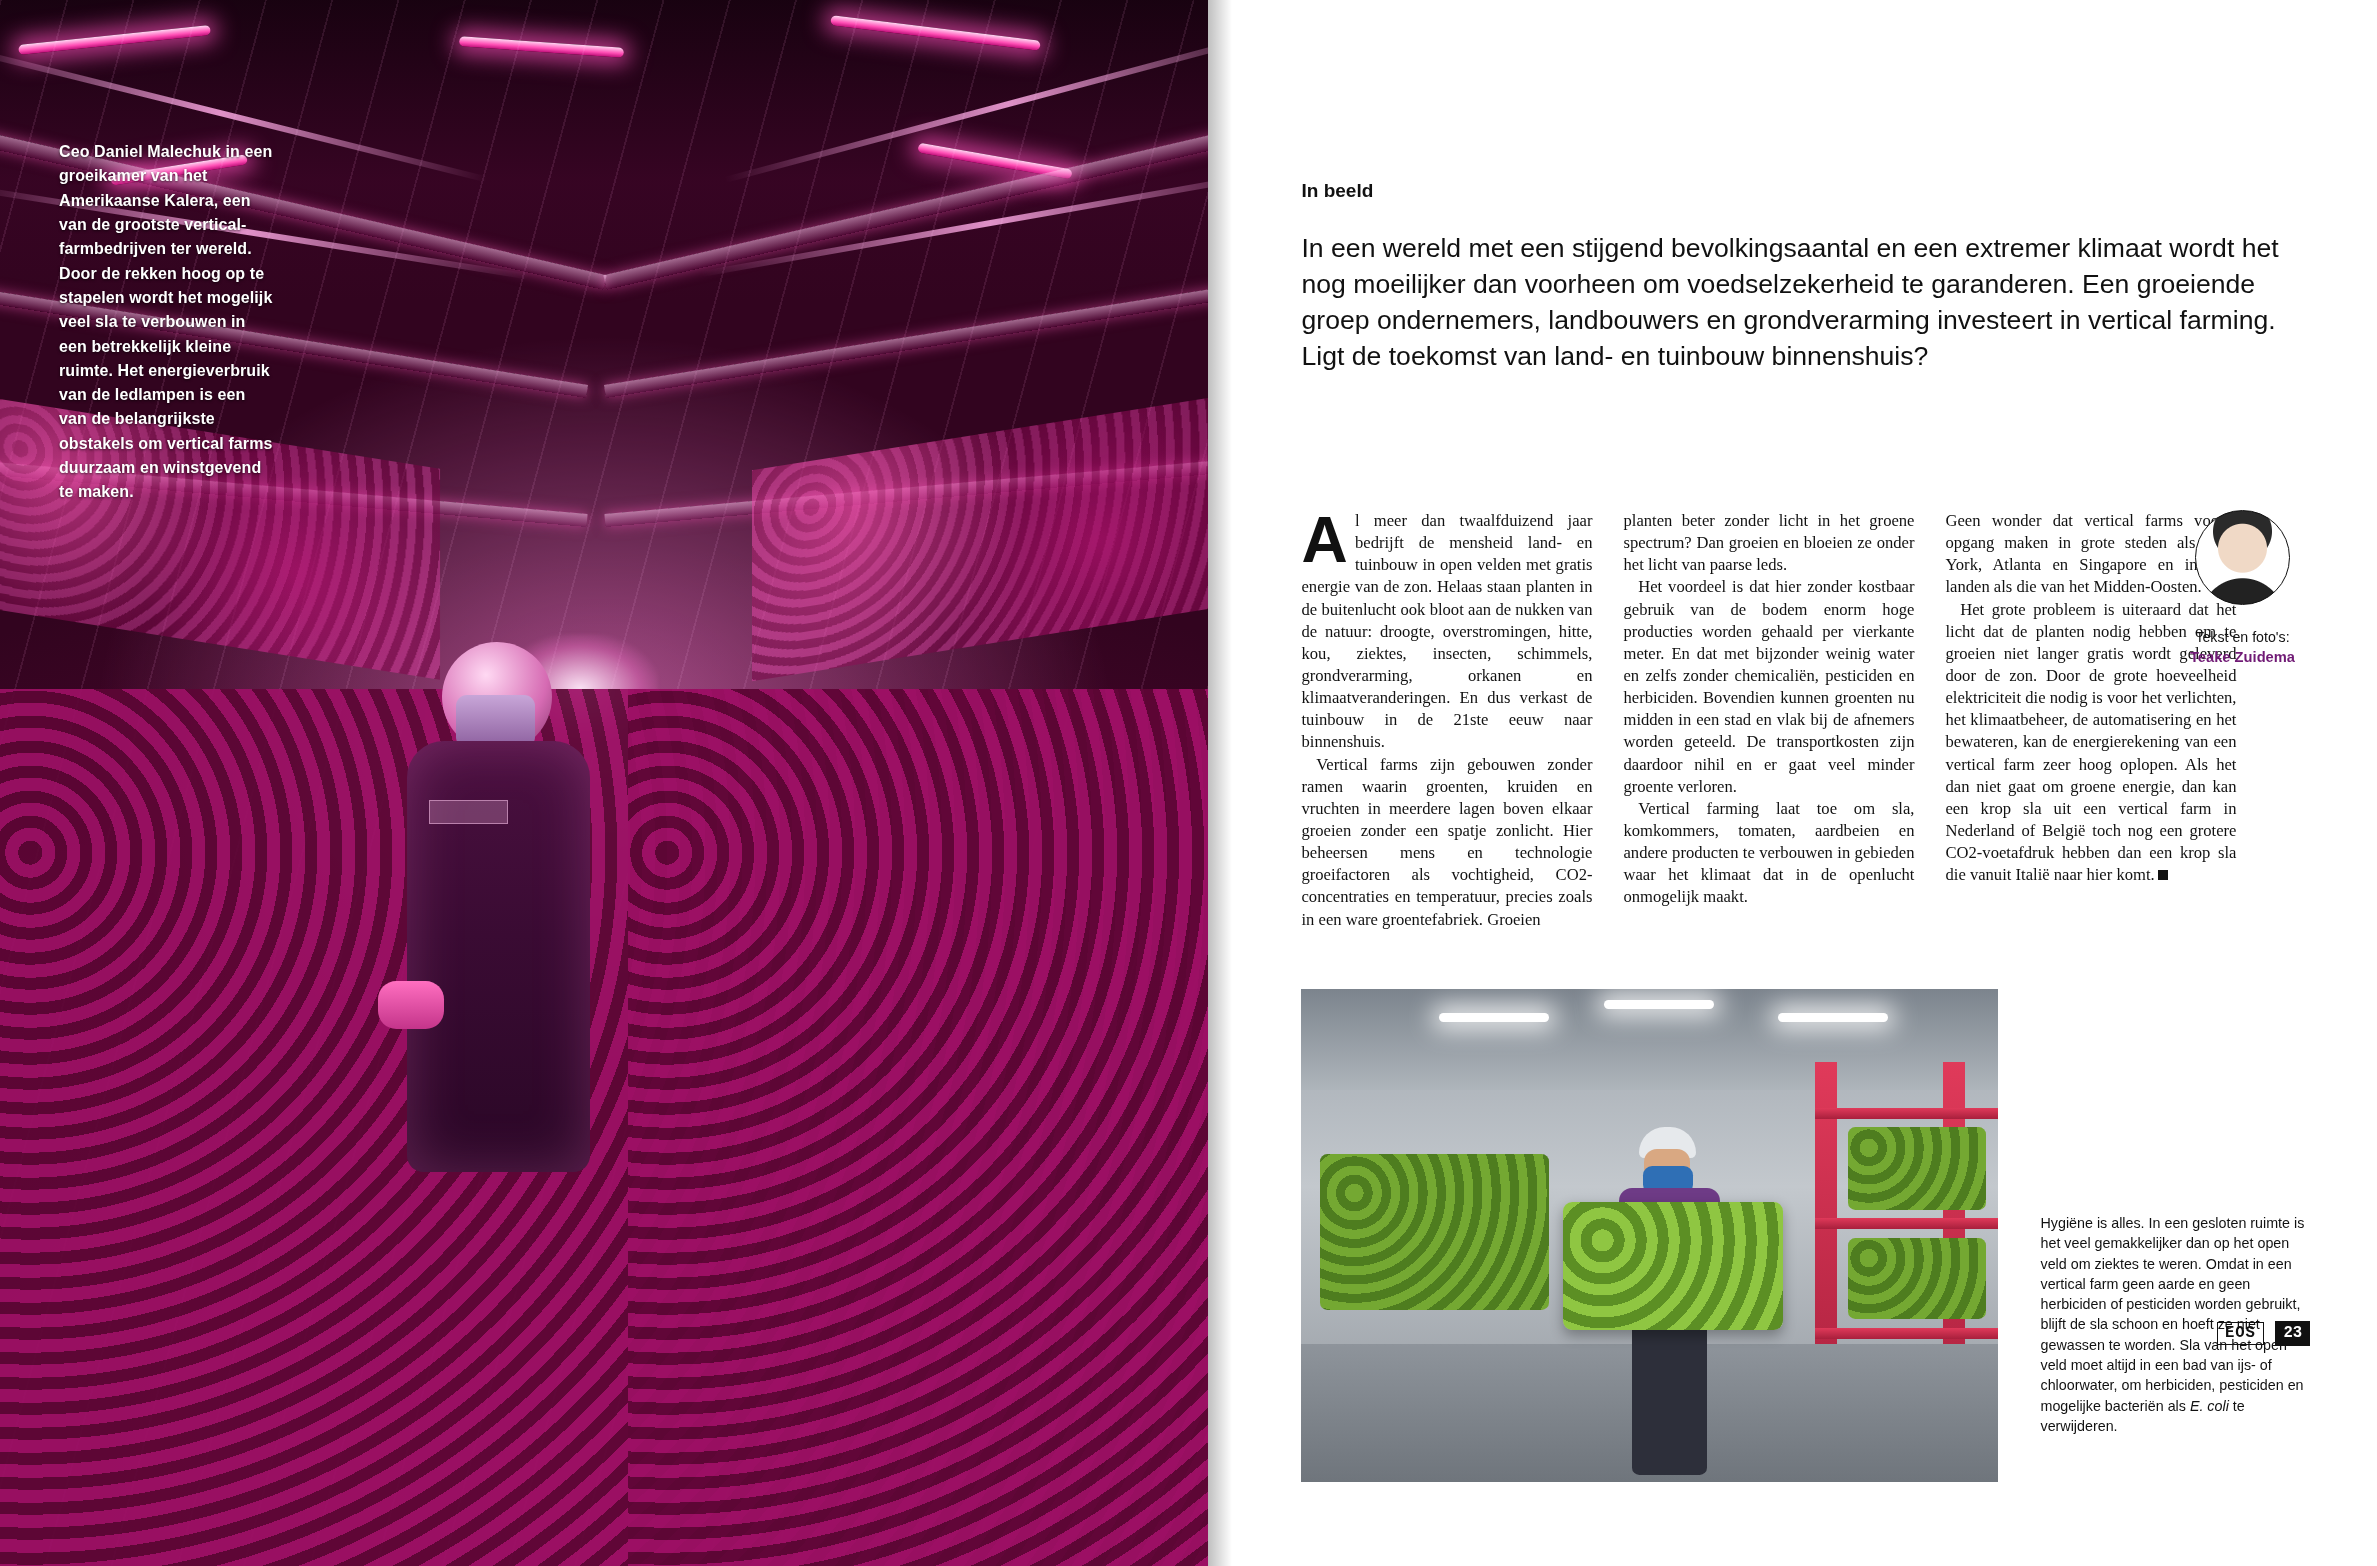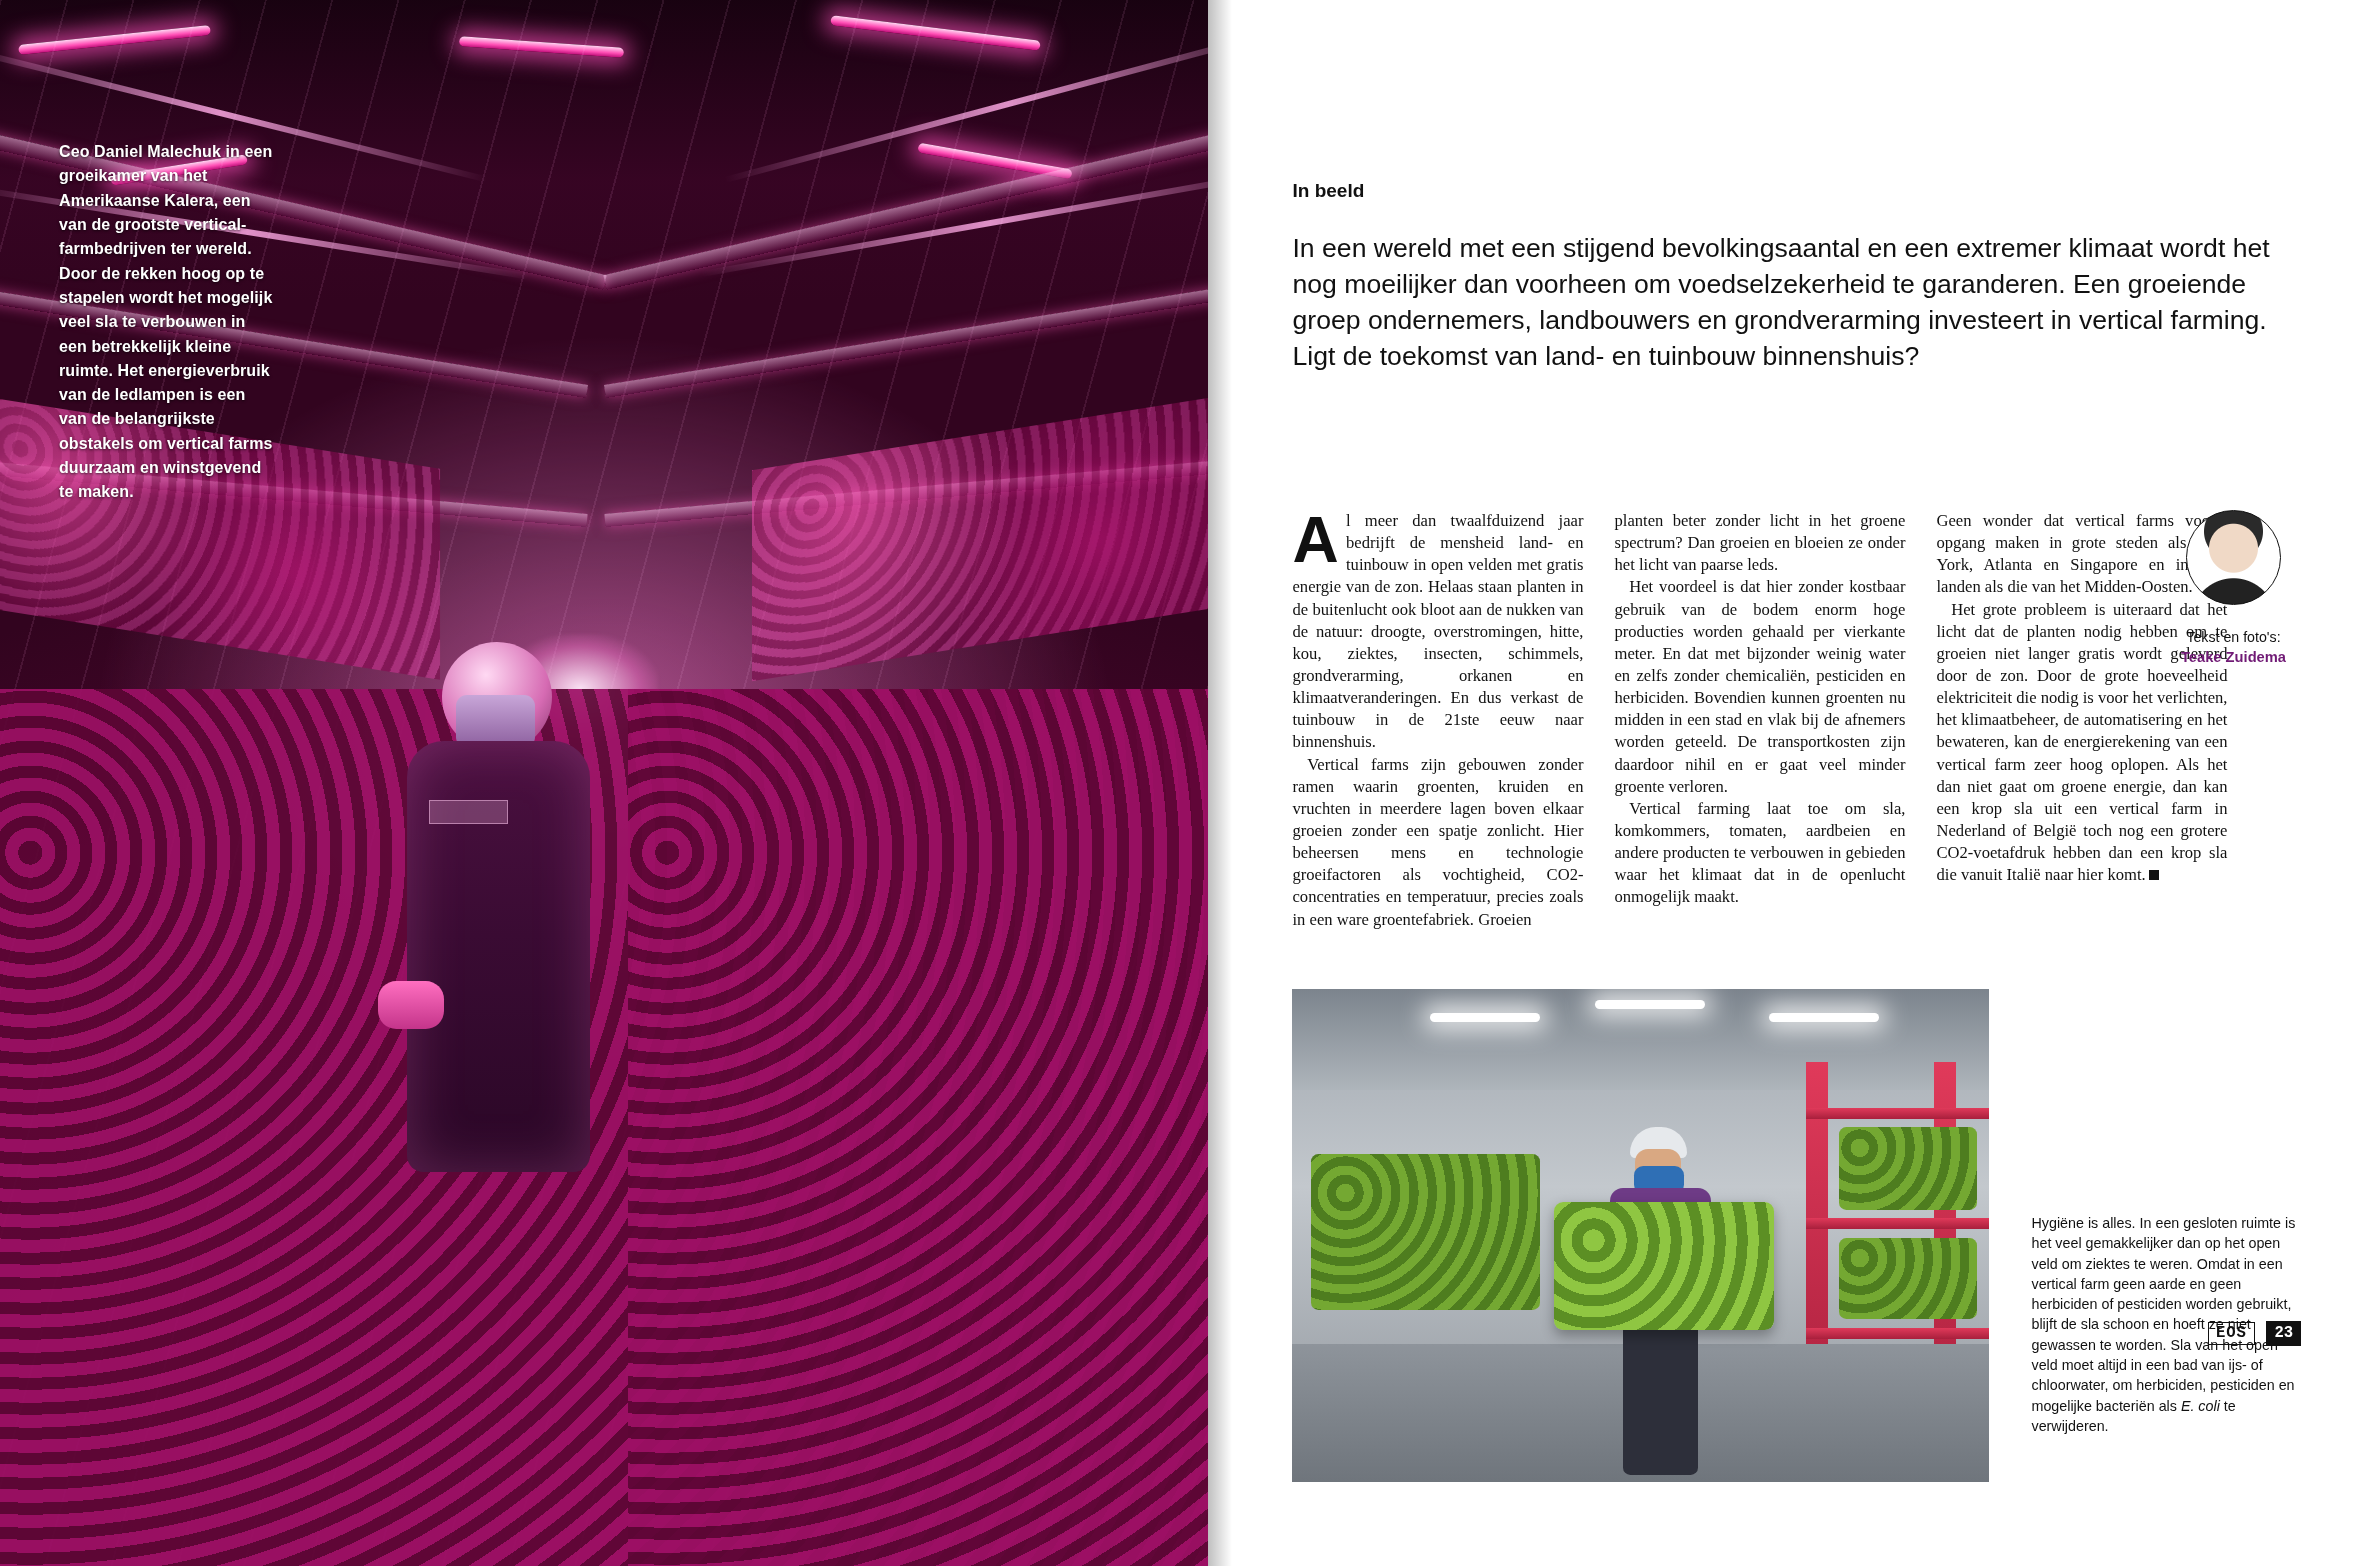--- a/index.html
+++ b/index.html
@@ -113,21 +113,21 @@
     position: relative;
     width: 1169px; height: 1567px;
     background: #ffffff;
     padding: 0;
   }
   .gutter-shadow {
     position:absolute; left:0; top:0; width:24px; height:100%;
     background: linear-gradient(90deg, rgba(0,0,0,0.25), rgba(0,0,0,0));
     pointer-events:none;
   }
-  .rp-inner { position:absolute; left:84px; top:0; width:1009px; height:1381px; }
+  .rp-inner { position:absolute; left:93px; top:0; width:1009px; height:1381px; }
 
   .kicker {
     font-family:"Liberation Sans", sans-serif;
     font-weight:700; font-size:19px; color:#111;
     margin-top:180px;
   }
   .headline {
     font-family:"Liberation Sans", sans-serif;
     font-weight:800; font-size:66px; line-height:1.02;
     letter-spacing:-1.5px; color:#111; margin-top:26px;

